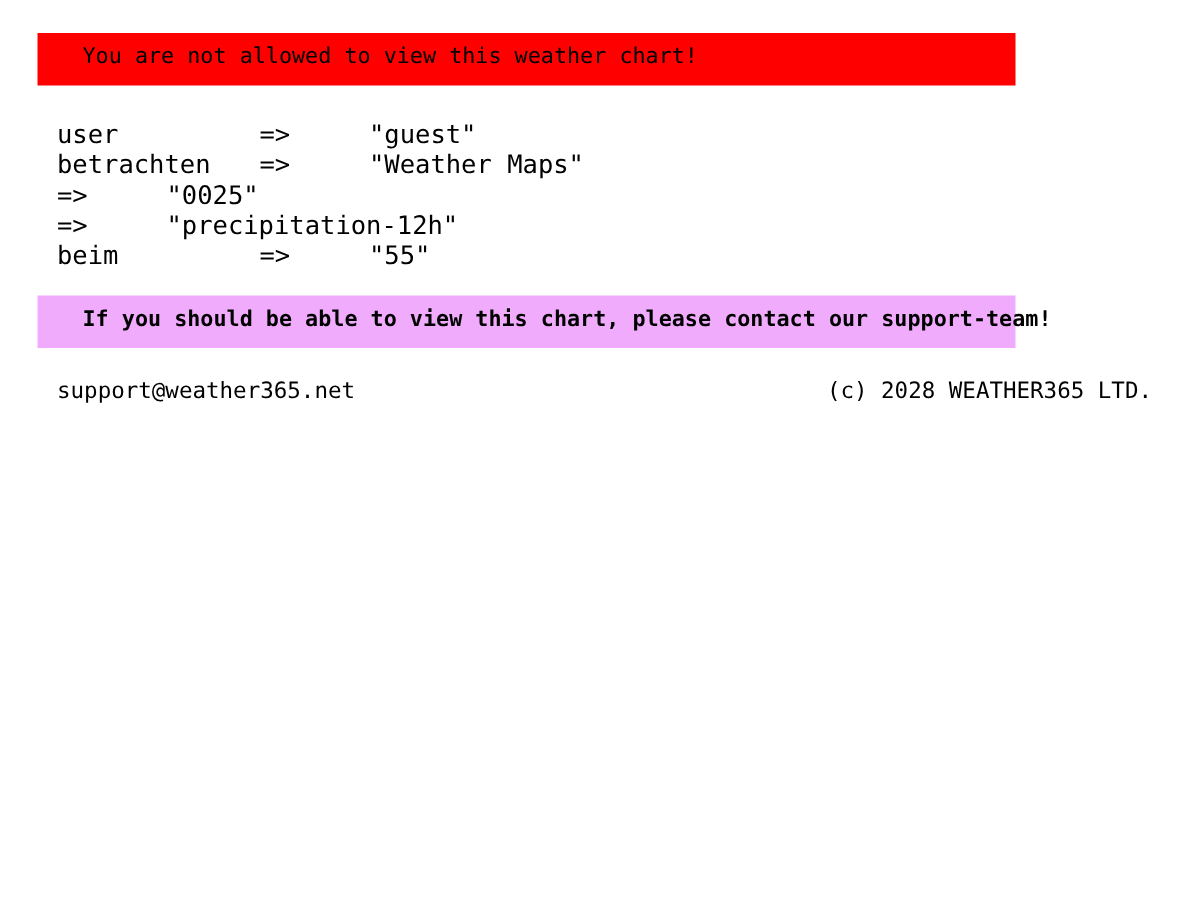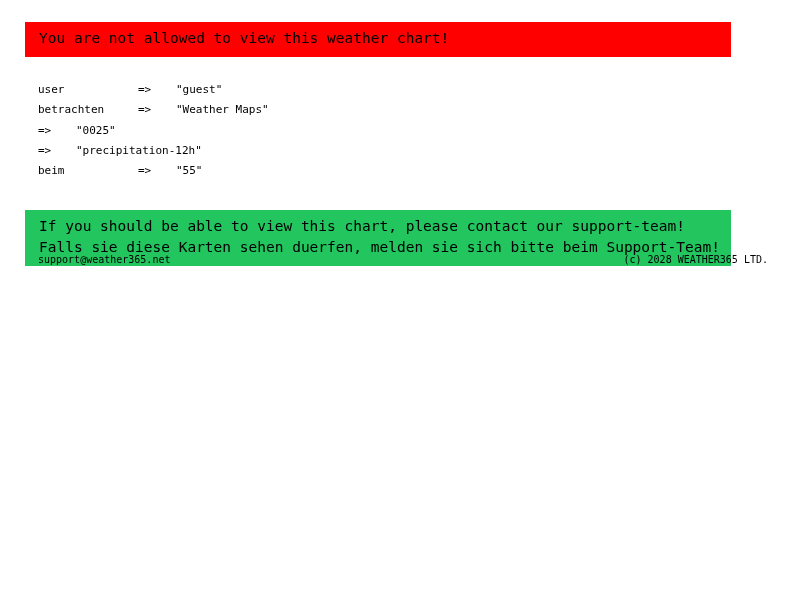--- a/index.html
+++ b/index.html
@@ -15,66 +15,68 @@
     overflow: hidden;
   }
   .page {
     position: relative;
     width: 800px;
     height: 600px;
   }
   .banner {
     position: absolute;
     left: 25px;
-    width: 706px;
-    padding: 6px 0 8px 0;
+    width: 652px;
+    padding: 6px 0 8px 16px;
     box-sizing: border-box;
   }
   .banner-error {
     top: 22px;
     background: #fe0000;
   }
   .banner-ok {
-    top: 210px;
-    background: #22c55e;
+    top: 197px;
+    background: #f0abfc;
+    font-weight: bold;
   }
   .banner-line {
     font-size: 14.5px;
     line-height: 21px;
     white-space: pre;
     padding-left: 14px;
   }
   .params {
     position: absolute;
     left: 38px;
     top: 80px;
   }
   .param-row {
     display: flex;
-    font-size: 11px;
+    font-size: 17px;
     line-height: 20.3px;
     white-space: pre;
+    gap: 35px;
   }
   .param-key {
     width: 100px;
   }
   .param-arrow {
     width: 38px;
   }
   .param-val {
     white-space: pre;
   }
   .footer {
     position: absolute;
     left: 38px;
     top: 250px;
     width: 730px;
     display: flex;
     justify-content: space-between;
-    font-size: 10px;
+    font-size: 15px;
     line-height: 20px;
     white-space: pre;
     text-align: right;
   }
 </style>
 </head>
 <body>
 
 <div class="page">
 
@@ -103,21 +105,20 @@
     </div>
     <div class="param-row">
       <span class="param-key">beim</span>
       <span class="param-arrow">=&gt;</span>
       <span class="param-val">"55"</span>
     </div>
   </div>
 
   <div class="banner banner-ok">
     <div class="banner-line">If you should be able to view this chart, please contact our support-team!</div>
-    <div class="banner-line">Falls sie diese Karten sehen duerfen, melden sie sich bitte beim Support-Team!</div>
   </div>
 
   <div class="footer">
     <span>support@weather365.net</span>
     <span>(c) 2028 WEATHER365 LTD.</span>
   </div>
 
 </div>
 
 </body></html>

